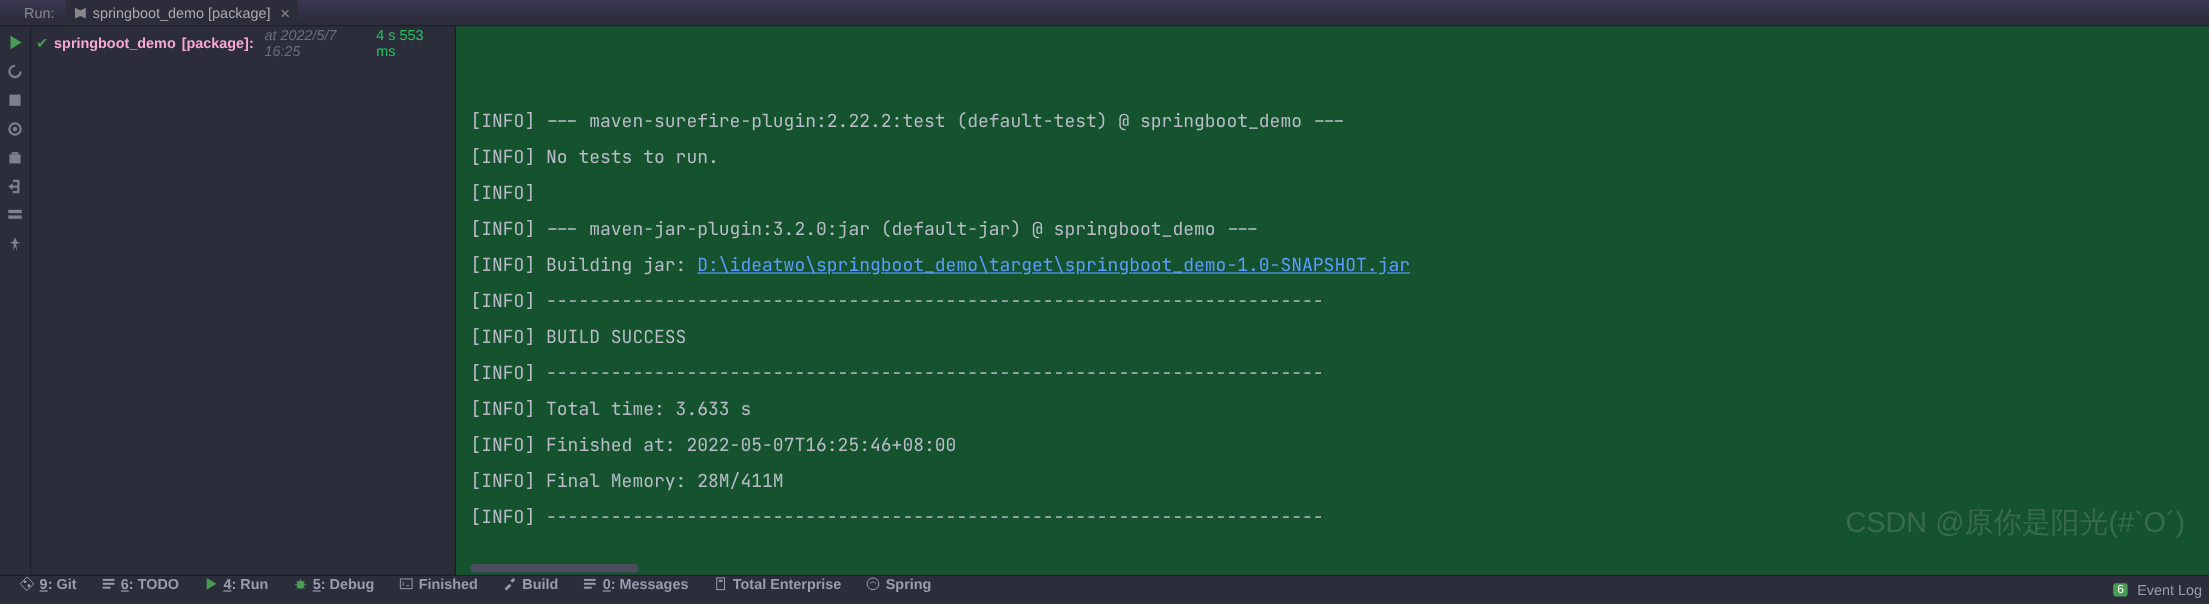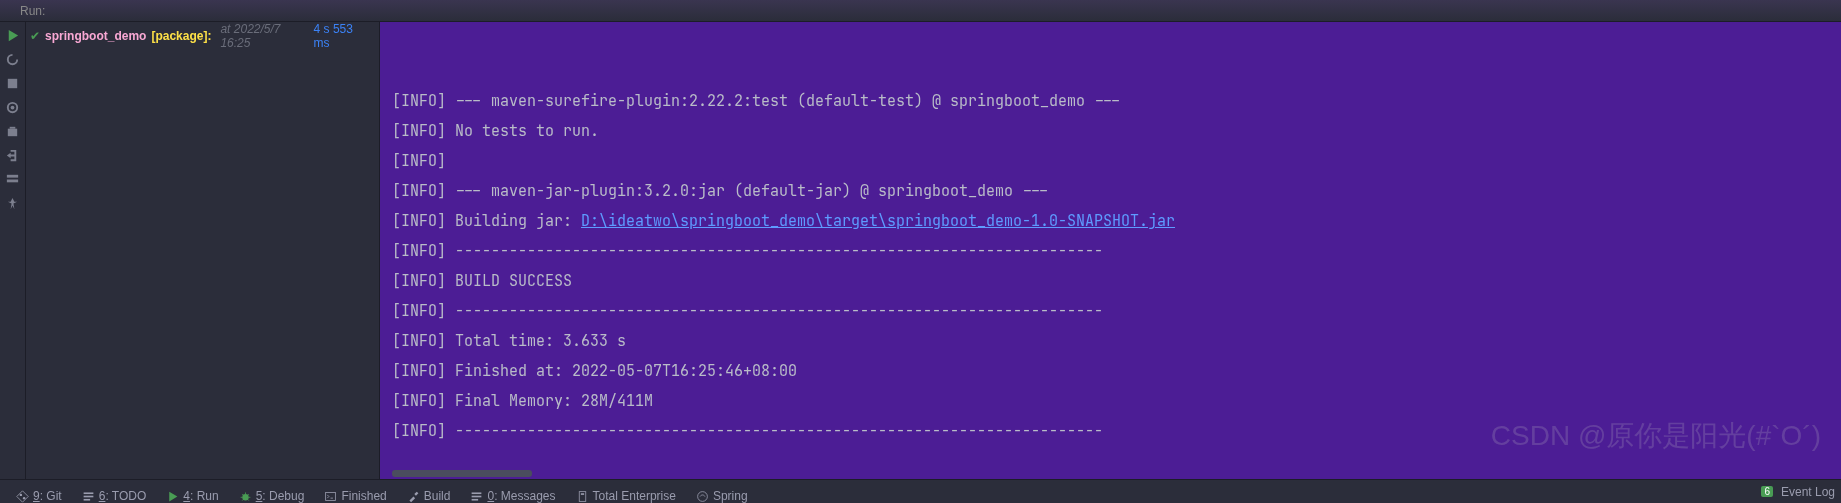--- a/index.html
+++ b/index.html
@@ -54,26 +54,26 @@
     }
     .tree-item {
       display: flex;
       align-items: center;
       gap: 5px;
       padding: 2px 4px;
       height: 20px;
     }
     .success-check { color: #499c54; font-size: 12px; }
     .tree-name { color: #f9a8d4; font-weight: bold; }
-    .tree-pkg { color: #fde047; font-weight: bold; }
+    .tree-pkg { color: #f9a8d4; font-weight: bold; }
     .tree-at { color: #6a6d7a; margin-left: 4px; font-style: italic; }
-    .tree-dur { color: #3b82f6; margin-left: auto; margin-right: 6px; }
+    .tree-dur { color: #22c55e; margin-left: auto; margin-right: 6px; }
     .console {
       flex: 1;
-      background: #4c1d95;
+      background: #14532d;
       padding: 4px 12px;
       font-family: "JetBrains Mono", Consolas, monospace;
       font-size: 15px;
       line-height: 30px;
       color: #b9bcc8;
       white-space: pre;
       overflow: hidden;
       position: relative;
     }
     .console-line { display: block; }
@@ -85,59 +85,67 @@
       width: 140px;
       height: 7px;
       background: #4a4d5e;
       border-radius: 3px;
     }
     .watermark {
       position: absolute;
       right: 20px;
       bottom: 28px;
       color: rgba(200,200,200,0.2);
-      font-size: 28px;
+      font-size: 24px;
       font-family: sans-serif;
     }
     .status-bar {
       height: 24px;
       background: #2b2d3a;
       border-top: 1px solid #1c1d27;
       display: flex;
       align-items: center;
       padding: 0 6px;
       gap: 0;
     }
     .sb-item {
       display: flex;
-      align-items: flex-end;
+      align-items: flex-start;
       gap: 4px;
       padding: 0 10px;
       height: 100%;
       color: #9a9cae;
       font-size: 12px;
+      font-weight: bold;
     }
     .sb-u { text-decoration: underline; }
     .sb-right { margin-left: auto; display: flex; align-items: center; gap: 8px; }
     .sb-badge {
       background: #499c54;
       color: #fff;
       border-radius: 2px;
       padding: 0 3px;
       font-size: 10px;
     }
     .sb-icon { width: 13px; height: 13px; fill: #9a9cae; }
     .play-green { fill: #499c54; }
     .bug-green { fill: #499c54; }
   </style>
 </head>
 <body>
 
 <div class="top-bar">
   <span class="run-label">Run:</span>
+  <div class="tab-active">
+    <svg class="tab-icon" viewBox="0 0 16 16">
+        <path d="M2 2l6 3 6-3v12l-6-3-6 3z"></path>
+      </svg>
+    <span>springboot_demo [package]</span>
+    <span class="close-x">×</span>
+  </div>
 </div>
 
 <div class="main">
   <div class="left-gutter">
     <svg class="gutter-icon play-green" viewBox="0 0 16 16">
         <path d="M4 2l10 6-10 6z"></path>
       </svg>
     <svg class="gutter-icon" viewBox="0 0 16 16">
         <path d="M8 2a6 6 0 1 0 6 6h-2a4 4 0 1 1-4-4V2z"></path>
       </svg>

